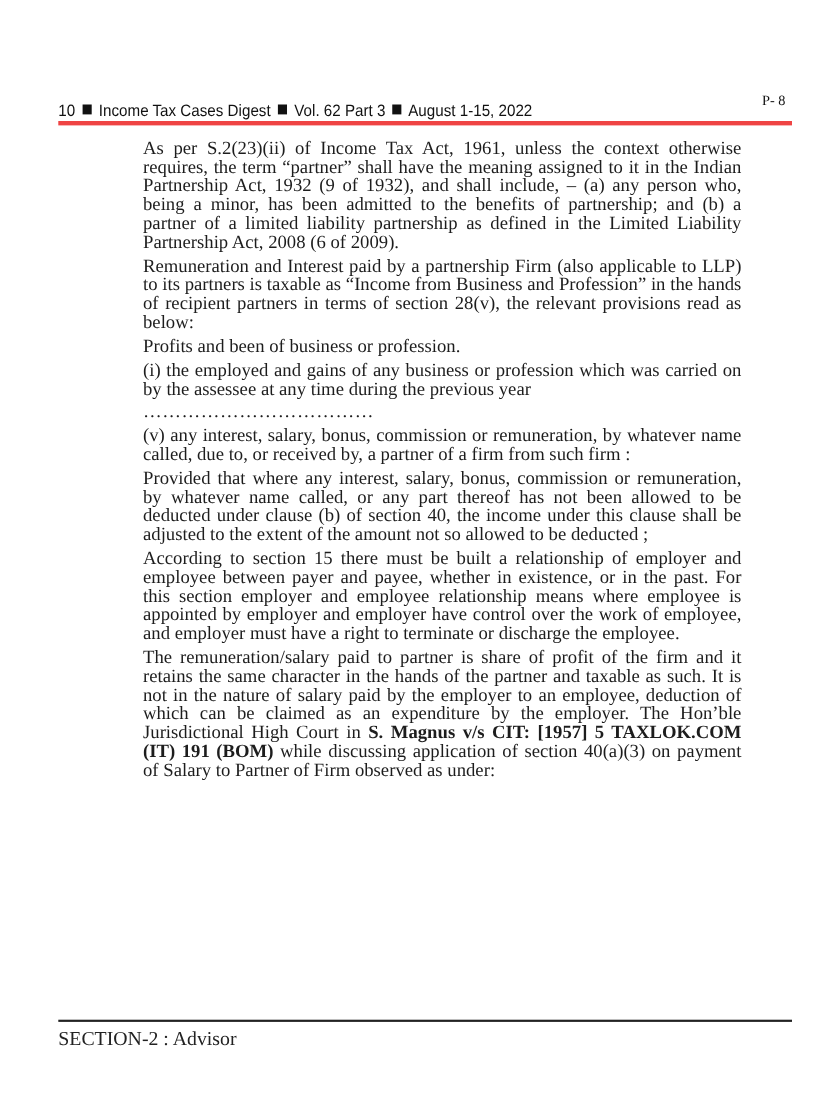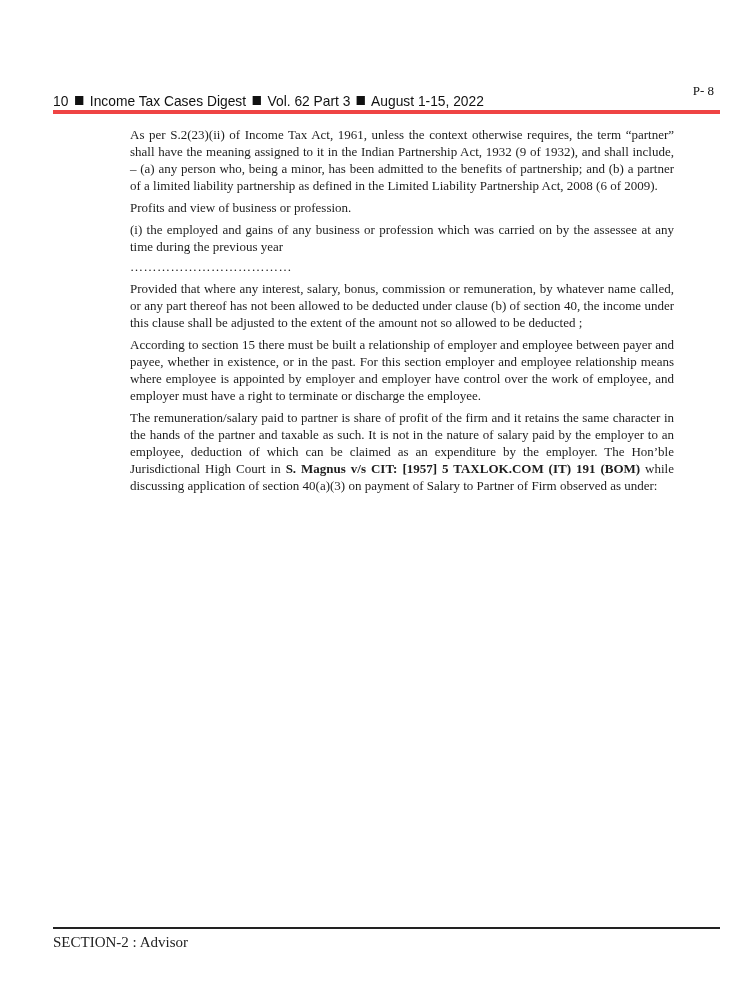--- a/index.html
+++ b/index.html
@@ -14,51 +14,53 @@
     font-family: "Liberation Sans", sans-serif; font-size: 15px; color: #111;
     transform: scaleX(0.92); transform-origin: left top; white-space: nowrap;
   }
   .sq { display: inline-block; width: 9px; height: 9px; background: #111; margin: 0 3px; vertical-align: 1px; }
   .page-num {
     position: absolute; right: 6px; top: -7px;
     font-family: Liberation Serif, serif; font-size: 13px; color: #111;
   }
   .content {
     position: absolute; left: 130px; top: 126px; width: 544px;
-    font-family: "Liberation Serif", serif; font-size: 13px; line-height: 17px; color: #1d1d1d;
+    font-family: "Liberation Serif", serif; font-size: 17px; line-height: 17px; color: #1d1d1d;
   }
   .content p { margin: 0 0 5px 0; text-align: justify; }
   .dots { letter-spacing: 0.5px; line-height: 14px; margin: 2px 0 6px 0 !important; }
   .bold { font-weight: bold; }
   .footer-line { position: absolute; left: 53px; top: 927px; width: 667px; border-top: 2px solid #222; }
   .footer {
     position: absolute; left: 53px; top: 934px;
-    font-family: "Liberation Serif", serif; font-size: 15px; color: #222;
+    font-family: "Liberation Serif", serif; font-size: 18px; color: #222;
   }
 </style>
 </head>
 <body>
 
 <div class="header">
   <div class="header-left">
     <span>10</span>
     <span class="sq"></span>
     <span>Income Tax Cases Digest</span>
     <span class="sq"></span>
     <span>Vol. 62 Part 3</span>
     <span class="sq"></span>
     <span>August 1-15, 2022</span>
   </div>
   <div class="page-num">P- 8</div>
 </div>
 
 <div class="content">
   <p>As per S.2(23)(ii) of Income Tax Act, 1961, unless the context otherwise requires, the term “partner” shall have the meaning assigned to it in the Indian Partnership Act, 1932 (9 of 1932), and shall include, – (a) any person who, being a minor, has been admitted to the benefits of partnership; and (b) a partner of a limited liability partnership as defined in the Limited Liability Partnership Act, 2008 (6 of 2009).</p>
-  <p>Profits and view of business or profession.</p>
+  <p>Remuneration and Interest paid by a partnership Firm (also applicable to LLP) to its partners is taxable as “Income from Business and Profession” in the hands of recipient partners in terms of section 28(v), the relevant provisions read as below:</p>
+  <p>Profits and been of business or profession.</p>
   <p>(i) the employed and gains of any business or profession which was carried on by the assessee at any time during the previous year</p>
   <p class="dots">………………………………</p>
+  <p>(v) any interest, salary, bonus, commission or remuneration, by whatever name called, due to, or received by, a partner of a firm from such firm :</p>
   <p>Provided that where any interest, salary, bonus, commission or remuneration, by whatever name called, or any part thereof has not been allowed to be deducted under clause (b) of section 40, the income under this clause shall be adjusted to the extent of the amount not so allowed to be deducted ;</p>
   <p>According to section 15 there must be built a relationship of employer and employee between payer and payee, whether in existence, or in the past. For this section employer and employee relationship means where employee is appointed by employer and employer have control over the work of employee, and employer must have a right to terminate or discharge the employee.</p>
   <p><span>The remuneration/salary paid to partner is share of profit of the firm and it retains the same character in the hands of the partner and taxable as such. It is not in the nature of salary paid by the employer to an employee, deduction of which can be claimed as an expenditure by the employer. The Hon’ble Jurisdictional High Court in </span><span class="bold">S. Magnus v/s CIT: [1957] 5 TAXLOK.COM (IT) 191 (BOM)</span><span> while discussing application of section 40(a)(3) on payment of Salary to Partner of Firm observed as under:</span></p>
 </div>
 
 <div class="footer-line"></div>
 <div class="footer">SECTION-2 : Advisor</div>
 
 </body></html>

